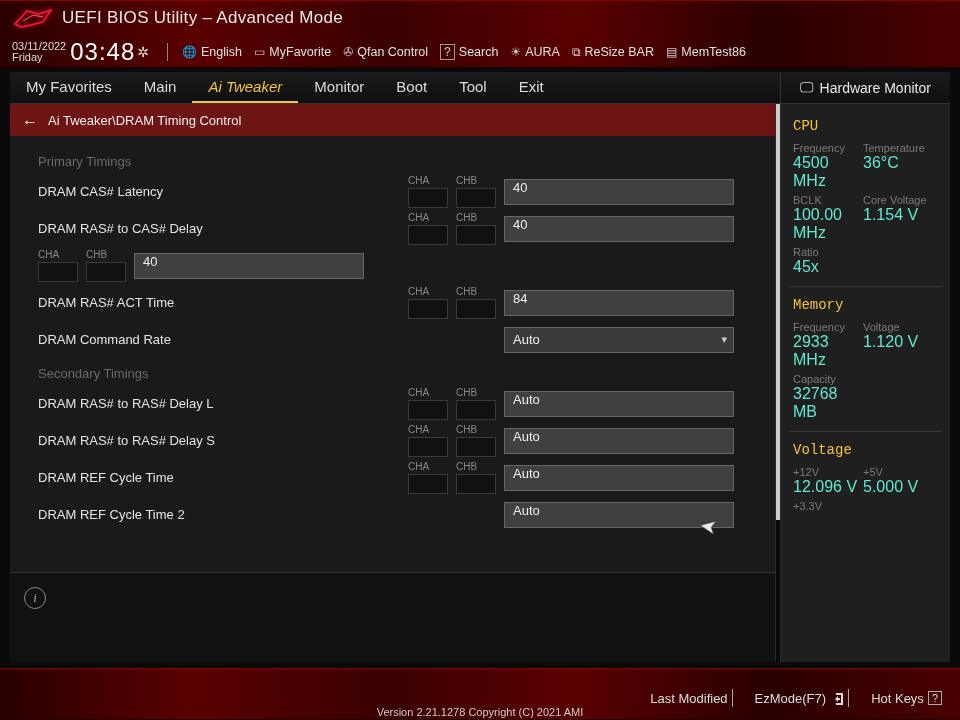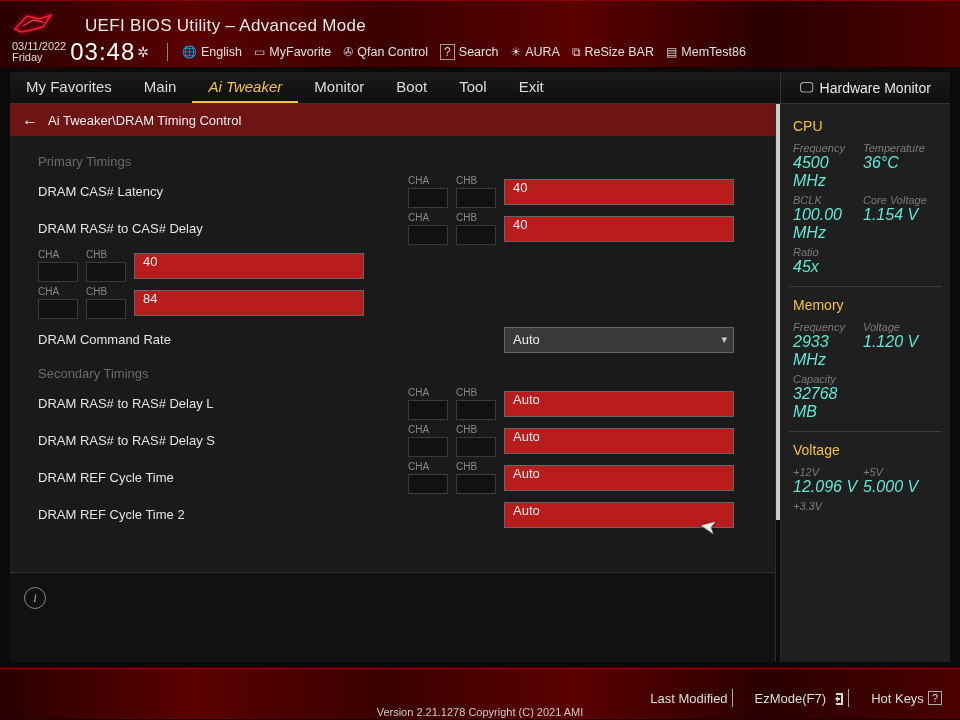--- a/index.html
+++ b/index.html
@@ -12,21 +12,21 @@
     position: relative;
   }
   .bg-band {
     position: absolute; left:0; right:0;
     background: linear-gradient(90deg, #2a0000 0%, #5a0000 20%, #3a0000 40%, #5a0000 60%, #2a0000 80%, #4a0000 100%);
     border-top: 1px solid #880000; border-bottom: 1px solid #220000;
   }
   .bg-top { top:0; height:68px; }
   .bg-bot { bottom:0; height:52px; }
   .header {
-    position: relative; height:36px; display:flex; align-items:flex-end; padding:0 12px;gap:23px;
+    position: relative; height:36px; display:flex; align-items:center; padding:0 12px;
   }
   .logo {
     width:42px; height:26px; position:relative; margin-right:8px;
     display:flex; align-items:center; justify-content:center;
   }
   .logo svg { filter: drop-shadow(0 0 2px #ff0033); }
   .title { color:#e8e8e8; font-size:17px; font-weight:400; letter-spacing:.3px; }
   .toolbar {
     position:relative; height:32px; display:flex; align-items:center; padding:0 12px;
     font-size:12.5px; color:#ddd;
@@ -81,21 +81,21 @@
     color:#e4e4e4; font-size:13px;
   }
   .row .label { flex:0 0 370px;}
   .chbox {
     width:40px; height:20px; background:#111; border:1px solid #3a3a3a; margin-right:4px;
   }
   .chpair { display:flex; flex-direction:column; align-items:flex-start; margin-right:4px;}
   .chpair .lbl { font-size:10px; color:#888; line-height:1; margin-bottom:2px;}
   .val-input {
     flex:1; max-width:230px; height:26px;
-    background:#b91c1c; border:1px solid #666;
+    background:#404040; border:1px solid #666;
     color:#eee; padding:0 8px; font-size:13px;
   }
   .val-select {
     flex:1; max-width:230px; height:26px;
     background:#3a3a3a; border:1px solid #666;
     color:#eee; padding:0 8px; font-size:13px;
     position:relative; display:flex; align-items:center;
   }
   .val-select::after {
     content:"▾"; position:absolute; right:6px; color:#ccc; font-size:11px;
@@ -108,22 +108,22 @@
     width:22px; height:22px; border:1.5px solid #888; border-radius:50%;
     display:flex; align-items:center; justify-content:center;
     font-style:italic; font-family:serif; font-size:13px; color:#aaa;
     margin-right:12px;
   }
   .sidebar {
     position:absolute; top:104px; right:10px; width:170px; bottom:58px;
     background:#1f1f1f; padding:10px 12px; font-size:12px;
     border-left:1px solid #2a2a2a;
   }
-  .sb-h { color:#f5c242; font-size:14px; margin:4px 0 8px;}
-  .sb-grid { display:flex; flex-wrap:wrap; gap:4px 0;font-style:italic;}
+  .sb-h { color:#f5c242; font-size:14px; margin:4px 0 8px;font-family:Liberation Mono, monospace;}
+  .sb-grid { display:flex; flex-wrap:wrap; gap:4px 0;}
   .sb-item { width:70px; display:flex; flex-direction:column;}
   .sb-item .k { color:#7a7a7a; font-size:11px;}
   .sb-item .v { color:#5eead4; font-size:16px;}
   .sb-div { height:1px; background:#3a3a3a; margin:10px -4px;}
   .footer {
     position:absolute; left:0; right:0; bottom:0; height:44px;
     display:flex; align-items:center; justify-content:flex-end;
     padding:0 18px; color:#ddd; font-size:13px;
   }
   .footer .fitem { display:flex; align-items:center; gap:4px; margin-left:18px;}
@@ -245,20 +245,21 @@
             <div class="lbl">CHA</div>
             <div class="chbox"></div>
           </div>
           <div class="chpair">
             <div class="lbl">CHB</div>
             <div class="chbox"></div>
           </div>
           <div class="val-input">40</div>
         </div>
         <div class="row">
+          <div class="label">DRAM RAS# ACT Time</div>
           <div class="chpair">
             <div class="lbl">CHA</div>
             <div class="chbox"></div>
           </div>
           <div class="chpair">
             <div class="lbl">CHB</div>
             <div class="chbox"></div>
           </div>
           <div class="val-input">84</div>
         </div>

